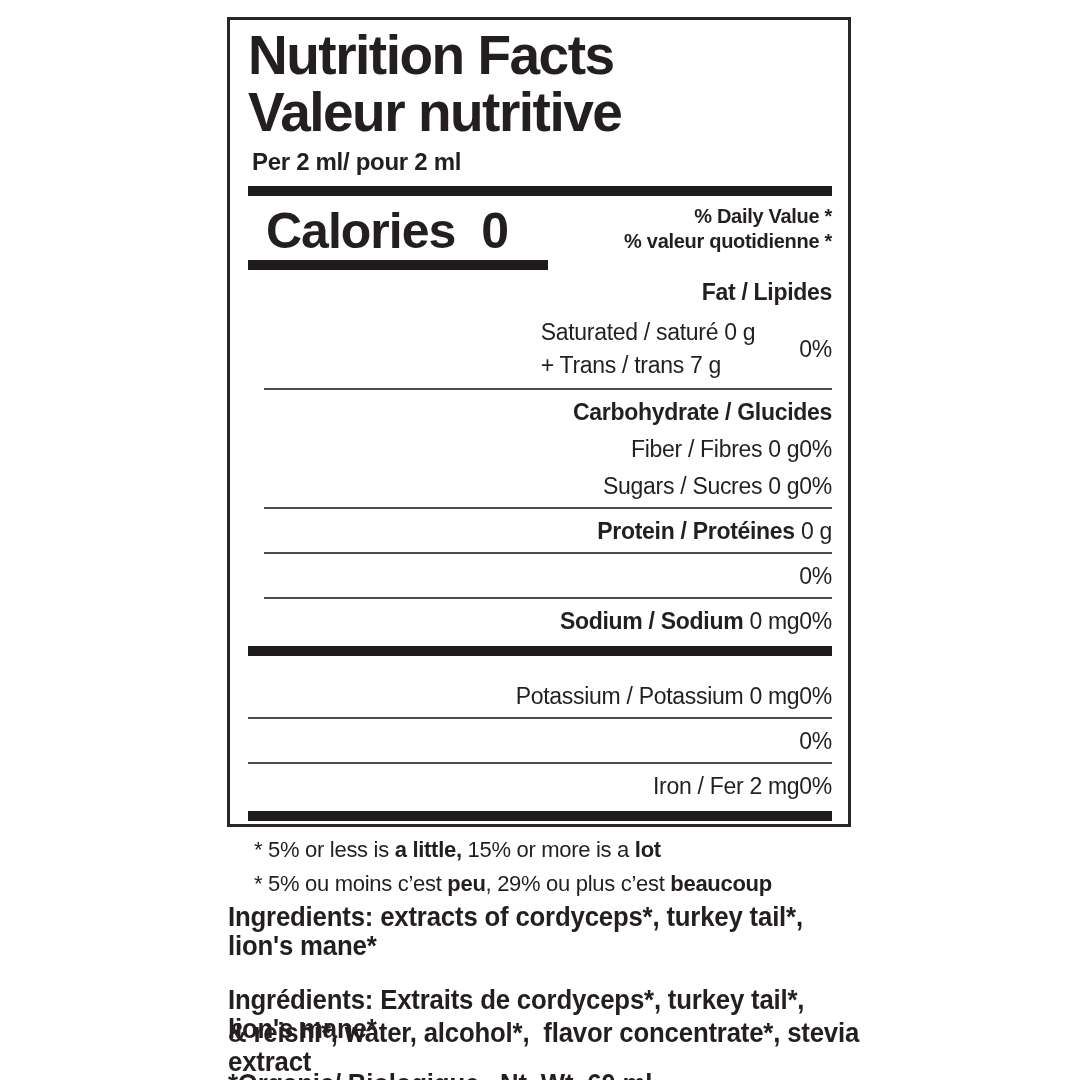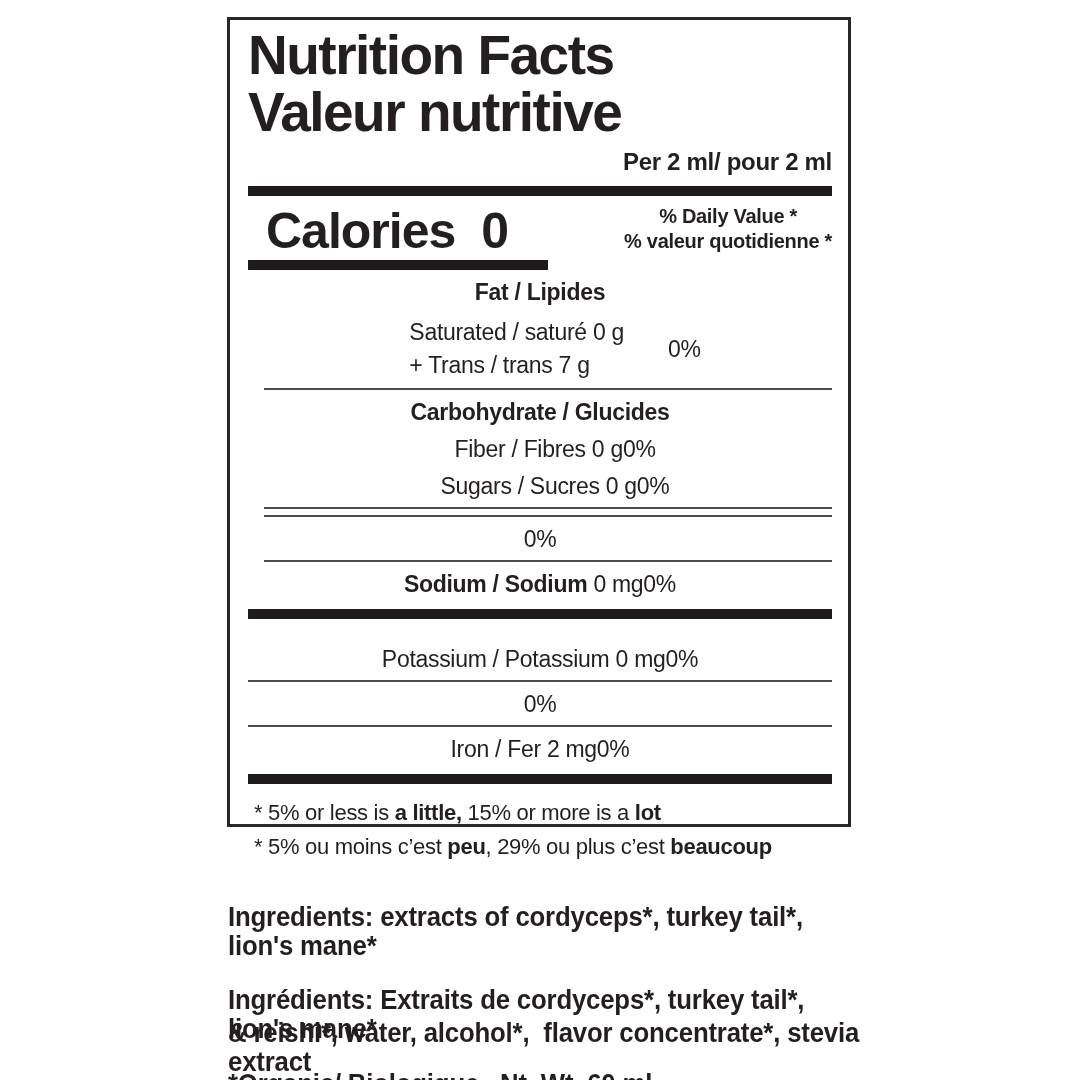--- a/index.html
+++ b/index.html
@@ -8,30 +8,30 @@
     font-family:"Liberation Sans", sans-serif;color:#231f20;
     -webkit-font-smoothing:antialiased;
   }
   .nf-box{
     position:absolute;left:227px;top:17px;width:624px;height:810px;
     box-sizing:border-box;border:3px solid #2a2627;background:#ffffff;
     padding:8px 16px 0 18px;
   }
   .title{font-weight:700;font-size:55px;line-height:1.0;letter-spacing:-1.5px;white-space:nowrap;}
   .title.fr{margin-top:2px;}
-  .serving{font-weight:700;font-size:24px;margin-top:8px;margin-left:4px;letter-spacing:-0.3px;text-align:right;}
+  .serving{font-weight:700;font-size:24px;margin-top:8px;margin-left:4px;letter-spacing:-0.3px;}
   .bar{background:#1f1b1c;height:10px;width:100%;}
   .bar.top{margin-top:10px;}
   .cal-row{display:flex;justify-content:space-between;align-items:flex-start;margin-top:6px;margin-left:18px;}
   .cal-left{font-weight:700;font-size:50px;line-height:1.0;letter-spacing:-1px;padding-top:4px;}
   .cal-left .val{margin-left:26px;}
-  .dv-head{text-align:center;font-weight:700;font-size:20px;line-height:25px;letter-spacing:-0.3px;padding-top:2px;}
+  .dv-head{text-align:right;font-weight:700;font-size:20px;line-height:25px;letter-spacing:-0.3px;padding-top:2px;}
   .cal-underline{background:#1f1b1c;height:10px;width:300px;margin-top:4px;}
   .rows{font-size:23px;letter-spacing:-0.3px;}
-  .row{display:flex;justify-content:center;align-items:baseline;line-height:30px;margin-top:7px;}
+  .row{display:flex;justify-content:flex-end;align-items:baseline;line-height:30px;margin-top:7px;}
   .row .lbl{white-space:pre;}
   .b{font-weight:700;}
   .sub{padding-left:30px;}
   .two{align-items:center;margin-top:9px;gap:44px;}
   .two .lines div{line-height:33px;}
   .dv{white-space:nowrap;}
   .rule{border-top:2px solid #4f4b4c;margin-top:6px;}
   .rule.inset{margin-left:16px;}
   .gap{height:18px;}
   .foot{font-size:22px;line-height:34px;white-space:pre-wrap;letter-spacing:-0.3px;margin-left:6px;}
@@ -89,20 +89,23 @@
       <div class="row sub">
         <span class="lbl">Fiber / Fibres 0 g</span>
         <span class="dv">0%</span>
       </div>
       <div class="row sub">
         <span class="lbl">Sugars / Sucres 0 g</span>
         <span class="dv">0%</span>
       </div>
       <div class="rule inset"></div>
 
+      <div class="row">
+        <span class="lbl"><span class="b">Protein / Protéines</span><span> 0 g</span></span>
+      </div>
       <div class="rule inset"></div>
 
       <div class="row">
         <span class="dv">0%</span>
       </div>
       <div class="rule inset"></div>
 
       <div class="row">
         <span class="lbl"><span class="b">Sodium / Sodium</span><span> 0 mg</span></span>
         <span class="dv">0%</span>

